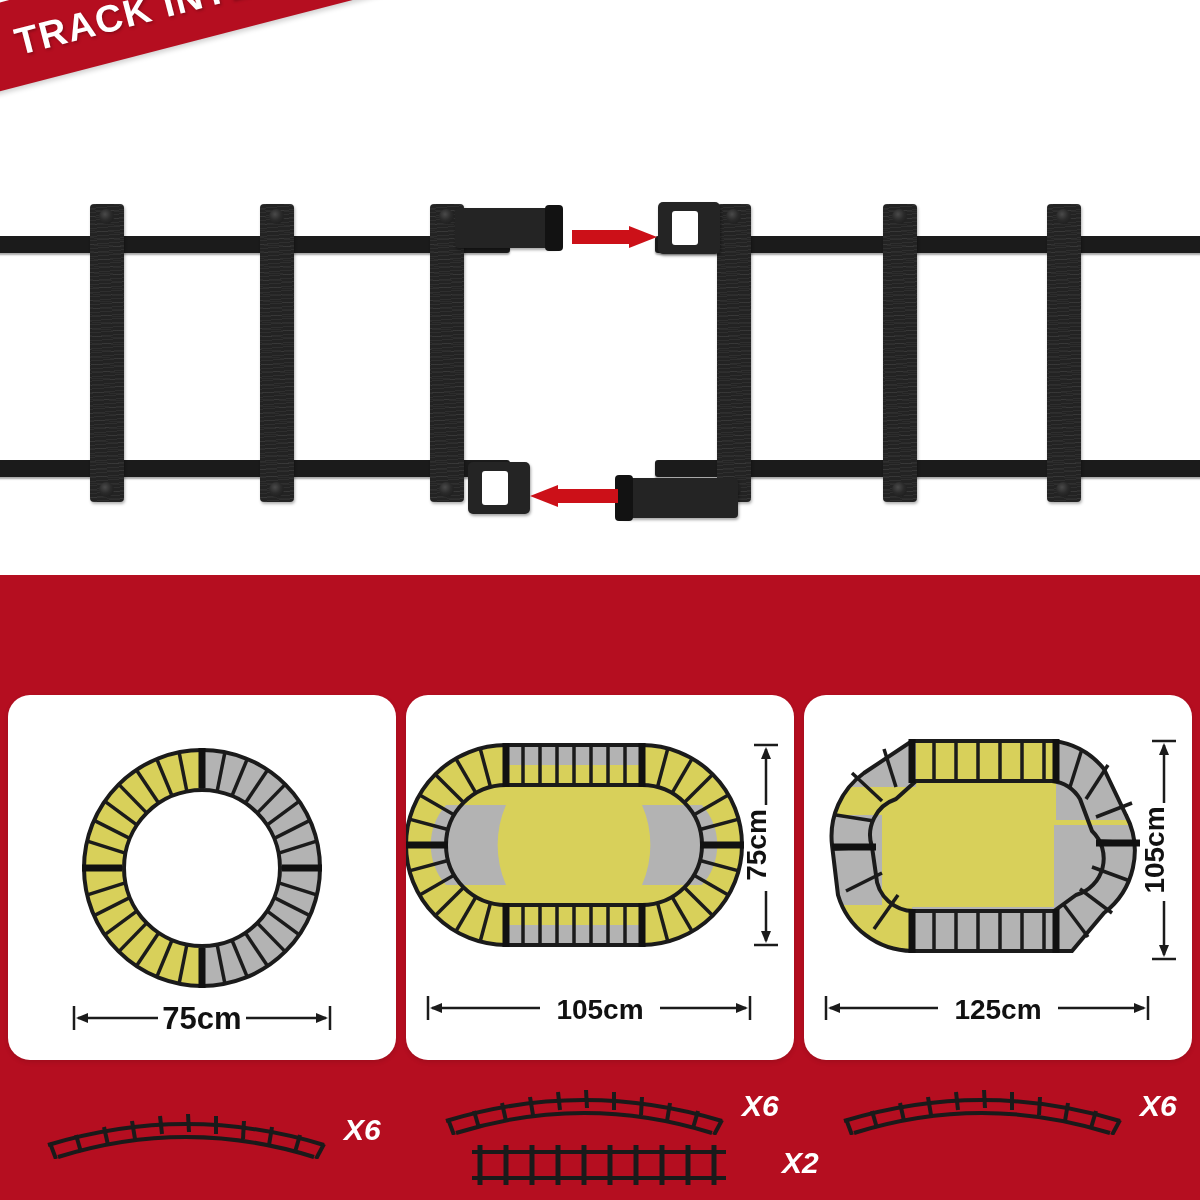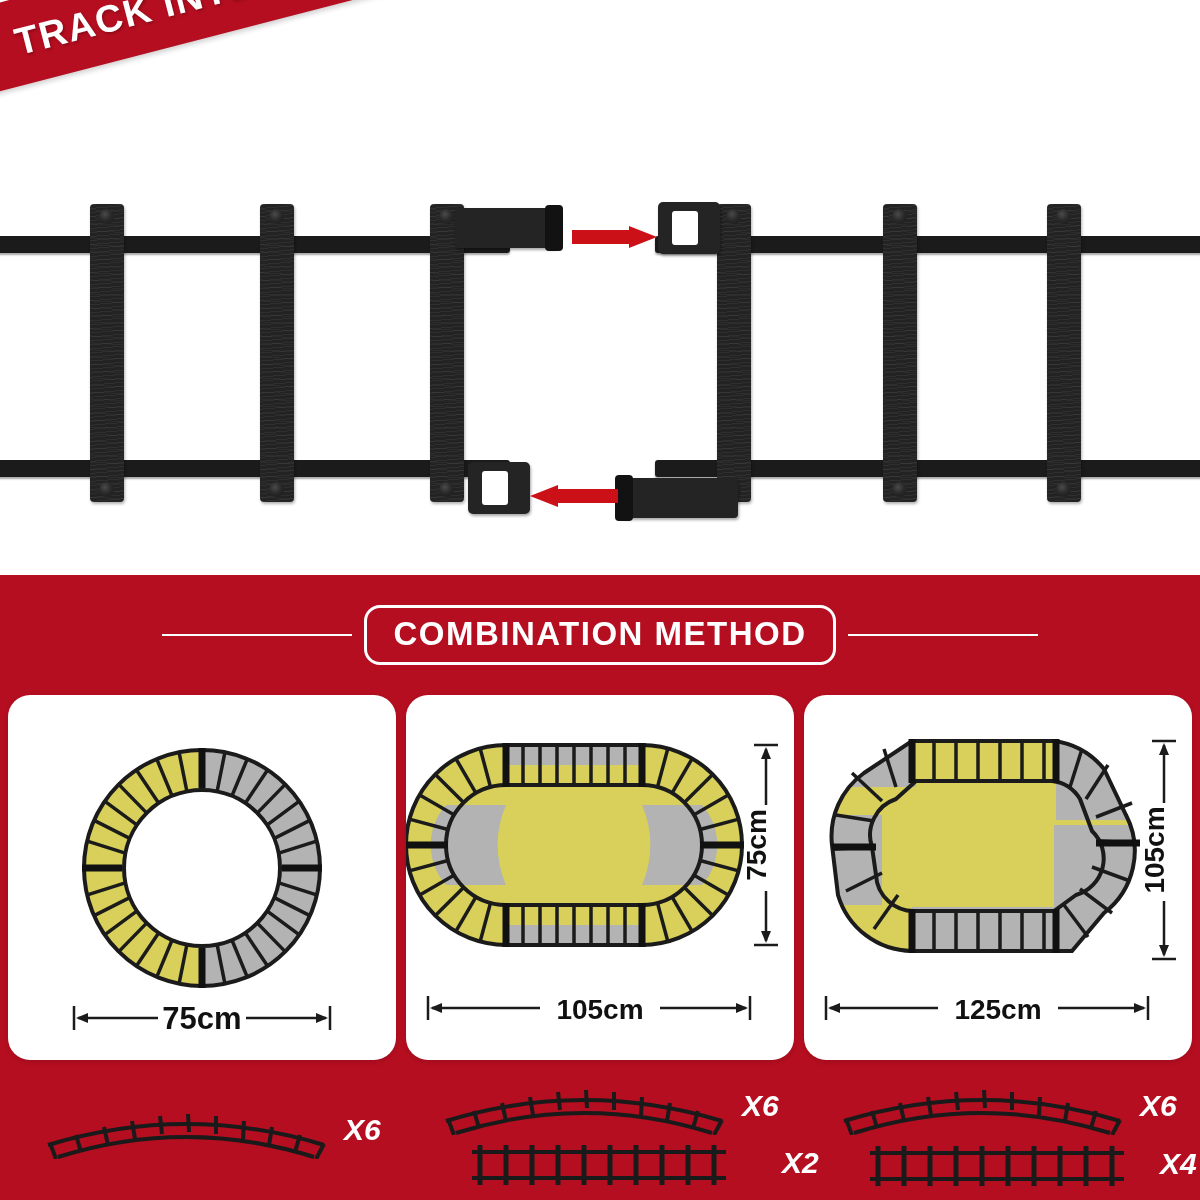--- a/index.html
+++ b/index.html
@@ -193,27 +193,20 @@
     <div class="arrow-head"></div>
   </div>
 
   <div id="banner">
     <div id="banner-label">TRACK INTERFACE</div>
   </div>
 </div>
 
 <div id="red-section">
 
-  <div id="method-heading">
-    <div class="head-rule"></div>
-    <div id="method-pill">
-      <div id="method-title">COMBINATION METHOD</div>
-    </div>
-    <div class="head-rule"></div>
-  </div>
 
   <div id="cards">
 
     <div class="card" id="card-1">
       <svg class="card-svg" viewBox="0 0 388 365">
         <defs>
           <clipPath id="clipRing1">
             <path d="M194,55 a118,118 0 1,1 -0.1,0 Z M194,95 a78,78 0 1,0 0.1,0 Z" fill-rule="evenodd"></path>
           </clipPath>
         </defs>
@@ -546,37 +539,16 @@
               <line x1="180" y1="15" x2="180" y2="33"></line>
               <line x1="208" y1="20" x2="207" y2="38"></line>
               <line x1="236" y1="26" x2="233" y2="44"></line>
               <line x1="264" y1="34" x2="259" y2="51"></line>
               <line x1="288" y1="43" x2="280" y2="58"></line>
             </g>
           </svg>
         </div>
         <div class="part-qty">X6</div>
       </div>
-      <div class="part-row" style="top:60px;">
-        <div class="part-art" style="margin-left:48px;">
-          <svg class="part-svg" viewBox="0 0 300 58">
-            <line x1="18" y1="18" x2="272" y2="18" stroke="#1a1a1a" stroke-width="4"></line>
-            <line x1="18" y1="44" x2="272" y2="44" stroke="#1a1a1a" stroke-width="4"></line>
-            <g stroke="#1a1a1a" stroke-width="5">
-              <line x1="26" y1="11" x2="26" y2="51"></line>
-              <line x1="52" y1="11" x2="52" y2="51"></line>
-              <line x1="78" y1="11" x2="78" y2="51"></line>
-              <line x1="104" y1="11" x2="104" y2="51"></line>
-              <line x1="130" y1="11" x2="130" y2="51"></line>
-              <line x1="156" y1="11" x2="156" y2="51"></line>
-              <line x1="182" y1="11" x2="182" y2="51"></line>
-              <line x1="208" y1="11" x2="208" y2="51"></line>
-              <line x1="234" y1="11" x2="234" y2="51"></line>
-              <line x1="260" y1="11" x2="260" y2="51"></line>
-            </g>
-          </svg>
-        </div>
-        <div class="part-qty">X4</div>
-      </div>
     </div>
 
   </div>
 </div>
 
 </body></html>

